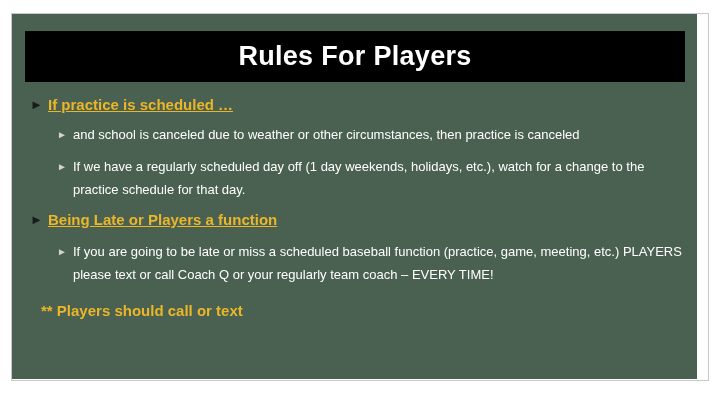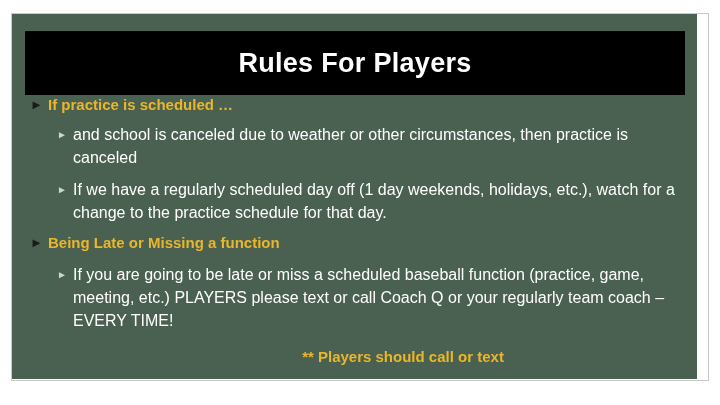--- a/index.html
+++ b/index.html
@@ -36,21 +36,21 @@
     background: #4a6050;
     overflow: hidden;
   }
 
   
   .title-band {
     position: absolute;
     left: 13px;
     top: 17px;
     width: 660px;
-    height: 64px;
+    height: 51px;
     background: #000000;
     display: flex;
     align-items: center;
     justify-content: center;
   }
   .title-text {
     color: #ffffff;
     font-size: 27px;
     font-weight: bold;
     letter-spacing: 0.3px;
@@ -82,47 +82,47 @@
     color: #1a1a1a;
     font-size: 13px;
     line-height: 21px;
     text-align: left;
   }
   .lvl1 .txt {
     color: #eab62a;
     font-size: 15px;
     font-weight: bold;
     line-height: 21px;
+    text-decoration: underline;
   }
 
   
   .lvl2 {
     margin: 0;
     padding-left: 45px;
     padding-right: 8px;
   }
   .lvl2 .marker {
     flex: 0 0 auto;
     width: 16px;
     color: #cfd6cf;
     font-size: 10px;
     line-height: 23px;
     text-align: left;
   }
   .lvl2 .txt {
     color: #ffffff;
-    font-size: 16px;
+    font-size: 13px;
     line-height: 23px;
   }
 
   
   .note {
     margin: 0;
-    padding-left: 97px;
-    justify-content: center;
+    padding-left: 29px;
   }
   .note .txt {
     color: #eab62a;
     font-size: 15px;
     font-weight: bold;
     line-height: 21px;
   }
 
   .sp-a { height: 7px; }
   .sp-b { height: 9px; }
@@ -159,21 +159,21 @@
 
     <div class="bullet-row lvl2">
       <span class="marker">►</span>
       <span class="txt">If we have a regularly scheduled day off (1 day weekends, holidays, etc.), watch for a change to the practice schedule for that day.</span>
     </div>
 
     <div class="sp-c"></div>
 
     <div class="bullet-row lvl1">
       <span class="marker">►</span>
-      <span class="txt">Being Late or Missing a function</span>
+      <span class="txt">Being Late or Players a function</span>
     </div>
 
     <div class="sp-d"></div>
 
     <div class="bullet-row lvl2">
       <span class="marker">►</span>
       <span class="txt">If you are going to be late or miss a scheduled baseball function (practice, game, meeting, etc.) PLAYERS please text or call Coach Q or your regularly team coach – EVERY TIME!</span>
     </div>
 
     <div class="sp-e"></div>

